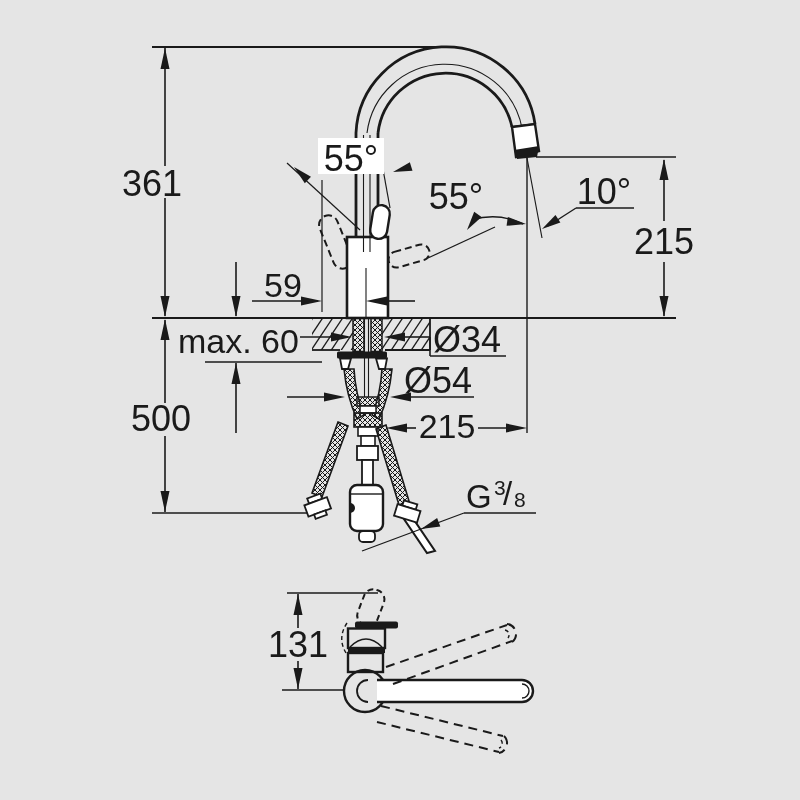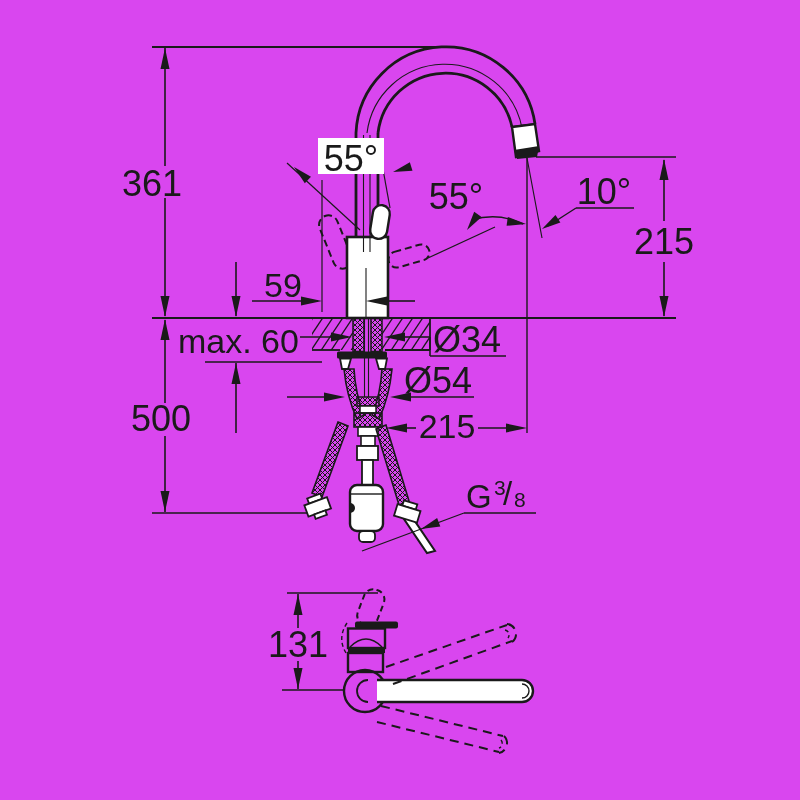--- a/index.html
+++ b/index.html
@@ -7,21 +7,21 @@
     padding: 0;
     width: 800px;
     height: 800px;
     background: #ffffff;
     font-family: "Liberation Sans", "DejaVu Sans", sans-serif;
   }
   #stage {
     position: relative;
     width: 800px;
     height: 800px;
-    background: #d946ef;
+    background: #e5e5e5;
     overflow: hidden;
   }
   svg { display: block; }
   text {
     fill: #1a1a1a;
     font-family: "Liberation Sans", "DejaVu Sans", sans-serif;
   }
   .dim-label { font-size: 36px; }
   .dim-label-sm { font-size: 34px; }
   .thread-label { font-size: 33px; }

